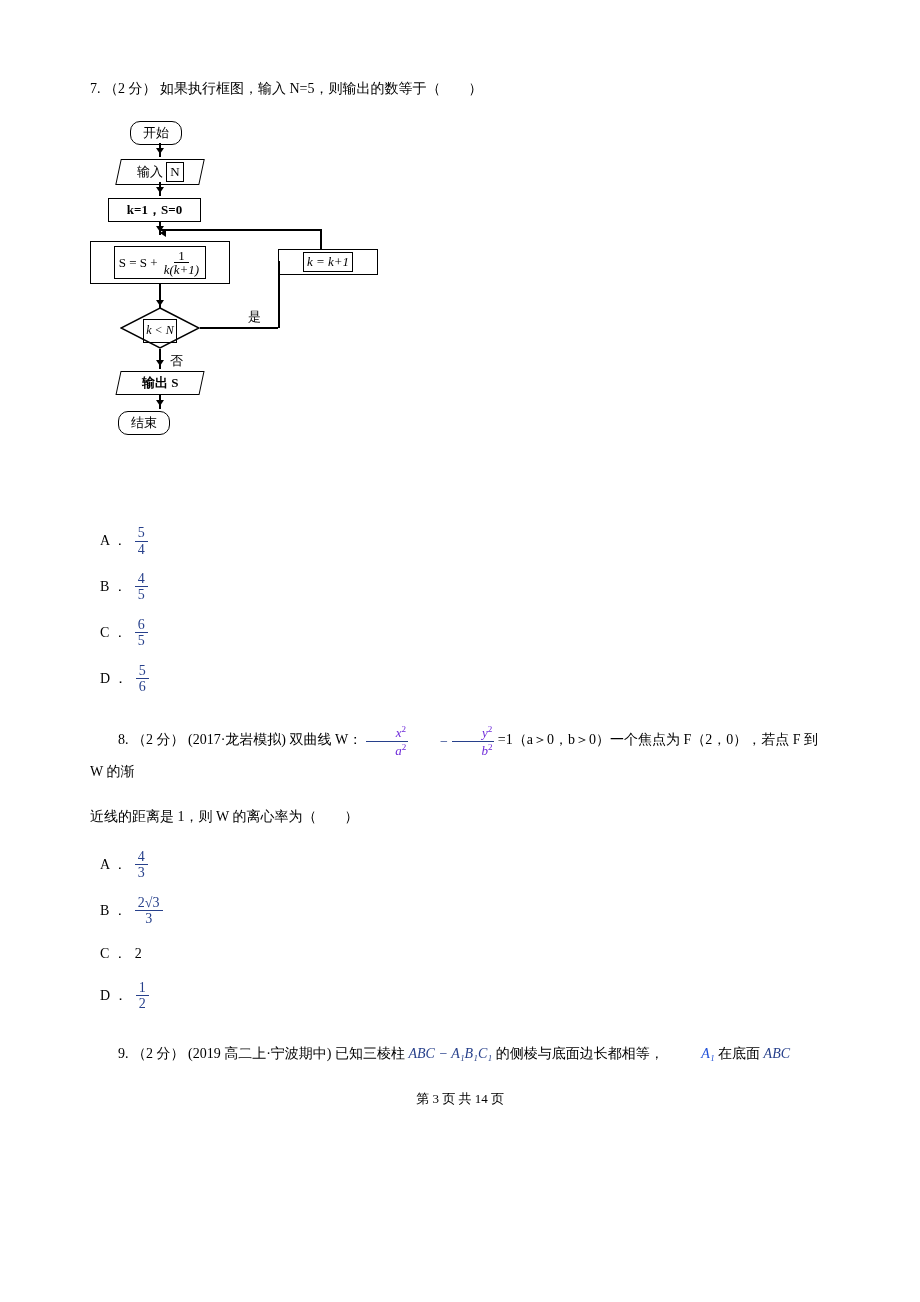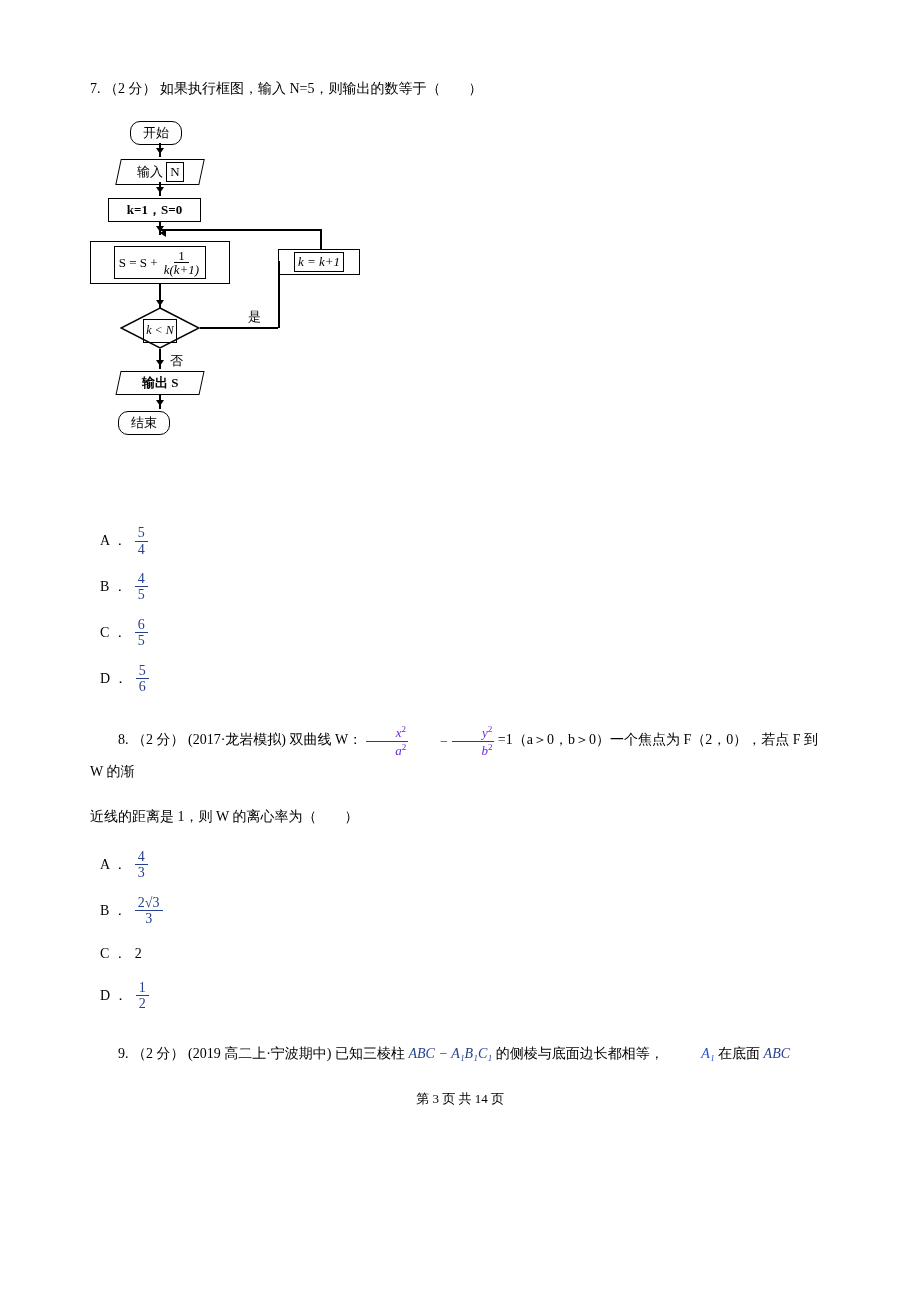--- a/index.html
+++ b/index.html
@@ -145,21 +145,21 @@
       <polygon points="40,1 79,21 40,41 1,21" fill="#fff" stroke="#000" stroke-width="1.5"></polygon>
     </svg>
     <div style="position:absolute;top:12px;width:80px;text-align:center;font-size:12px;">
       <span class="inner-box" style="font-style:italic;padding:0 2px;">k &lt; N</span>
     </div>
   </div>
 
   <div class="fc-connector-h" style="left:110px;top:206px;width:78px;"></div>
   <div class="fc-label" style="left:158px;top:184px;">是</div>
   <div style="position:absolute;left:188px;top:128px;">
-    <div class="fc-box" style="width:82px;"><span class="inner-box" style="font-style:italic;">k = k+1</span></div>
+    <div class="fc-box" style="width:100px;"><span class="inner-box" style="font-style:italic;">k = k+1</span></div>
   </div>
   <div class="fc-connector-v" style="left:188px;top:140px;height:67px;"></div>
 
   <div class="fc-connector-v" style="left:230px;top:108px;height:20px;"></div>
   <div class="fc-connector-h" style="left:70px;top:108px;width:162px;"></div>
   <div style="position:absolute;left:66px;top:108px;border:4px solid transparent;border-right:6px solid #000;"></div>
 
   <div class="fc-label" style="left:80px;top:228px;">否</div>
   <div style="position:absolute;left:69px;top:228px;height:20px;" class="fc-arrow"></div>
 

